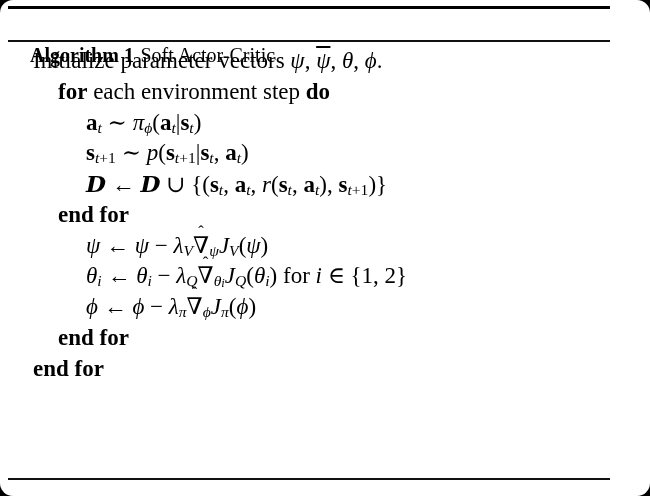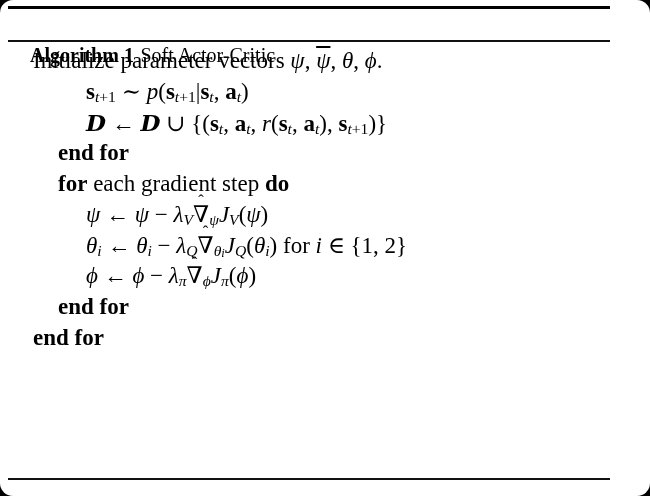--- a/index.html
+++ b/index.html
@@ -70,24 +70,25 @@
   <div class="rule rule-thick"></div>
 
   <div class="algo-header">
     <span class="algo-label">Algorithm 1</span><span class="algo-title">Soft Actor-Critic</span>
   </div>
 
   <div class="rule rule-under-title"></div>
 
   <div class="algo-body" id="algo-body">
       <div class="algo-line ind-1"><span class="tk-t">Initialize parameter vectors </span><span class="tk-i">ψ</span><span class="tk-o">, </span><span class="tk-bar">ψ</span><span class="tk-o">, </span><span class="tk-i">θ</span><span class="tk-o">, </span><span class="tk-i">ϕ</span><span class="tk-o">.</span></div>
+      <div class="algo-line ind-2"><span class="tk-b">for</span><span class="tk-t"> each environment step </span><span class="tk-b">do</span></div>
+      <div class="algo-line ind-3"><span class="tk-bi">a</span><span class="tk-s">t</span><span class="tk-o"> ∼ </span><span class="tk-i">π</span><span class="tk-s">ϕ</span><span class="tk-o">(</span><span class="tk-bi">a</span><span class="tk-s">t</span><span class="tk-o">|</span><span class="tk-bi">s</span><span class="tk-s">t</span><span class="tk-o">)</span></div>
       <div class="algo-line ind-3"><span class="tk-bi">s</span><span class="tk-s">t</span><span class="tk-sr">+1</span><span class="tk-o"> ∼ </span><span class="tk-i">p</span><span class="tk-o">(</span><span class="tk-bi">s</span><span class="tk-s">t</span><span class="tk-sr">+1</span><span class="tk-o">|</span><span class="tk-bi">s</span><span class="tk-s">t</span><span class="tk-o">, </span><span class="tk-bi">a</span><span class="tk-s">t</span><span class="tk-o">)</span></div>
       <div class="algo-line ind-3"><span class="tk-c">D</span><span class="tk-o"> ← </span><span class="tk-c">D</span><span class="tk-o"> ∪ {(</span><span class="tk-bi">s</span><span class="tk-s">t</span><span class="tk-o">, </span><span class="tk-bi">a</span><span class="tk-s">t</span><span class="tk-o">, </span><span class="tk-i">r</span><span class="tk-o">(</span><span class="tk-bi">s</span><span class="tk-s">t</span><span class="tk-o">, </span><span class="tk-bi">a</span><span class="tk-s">t</span><span class="tk-o">), </span><span class="tk-bi">s</span><span class="tk-s">t</span><span class="tk-sr">+1</span><span class="tk-o">)}</span></div>
       <div class="algo-line ind-2"><span class="tk-b">end for</span></div>
-      <div class="algo-line ind-2"><span class="tk-b">for</span><span class="tk-t"> each gradient step </span><span class="tk-b">do</span></div>
       <div class="algo-line ind-3"><span class="tk-i">ψ</span><span class="tk-o"> ← </span><span class="tk-i">ψ</span><span class="tk-o"> − </span><span class="tk-i">λ</span><span class="tk-s">V</span><span class="tk-nh"><span class="hat">ˆ</span><span>∇</span></span><span class="tk-s">ψ</span><span class="tk-i">J</span><span class="tk-s">V</span><span class="tk-o">(</span><span class="tk-i">ψ</span><span class="tk-o">)</span></div>
       <div class="algo-line ind-3"><span class="tk-i">θ</span><span class="tk-s">i</span><span class="tk-o"> ← </span><span class="tk-i">θ</span><span class="tk-s">i</span><span class="tk-o"> − </span><span class="tk-i">λ</span><span class="tk-s">Q</span><span class="tk-nh"><span class="hat">ˆ</span><span>∇</span></span><span class="tk-s">θ</span><span class="tk-ss">i</span><span class="tk-i">J</span><span class="tk-s">Q</span><span class="tk-o">(</span><span class="tk-i">θ</span><span class="tk-s">i</span><span class="tk-o">) </span><span class="tk-t">for </span><span class="tk-i">i</span><span class="tk-o"> ∈ {1, 2}</span></div>
       <div class="algo-line ind-3"><span class="tk-i">ϕ</span><span class="tk-o"> ← </span><span class="tk-i">ϕ</span><span class="tk-o"> − </span><span class="tk-i">λ</span><span class="tk-s">π</span><span class="tk-nh"><span class="hat">ˆ</span><span>∇</span></span><span class="tk-s">ϕ</span><span class="tk-i">J</span><span class="tk-s">π</span><span class="tk-o">(</span><span class="tk-i">ϕ</span><span class="tk-o">)</span></div>
       <div class="algo-line ind-2"><span class="tk-b">end for</span></div>
       <div class="algo-line ind-1"><span class="tk-b">end for</span></div>
     </div>
 
   <div class="rule rule-bottom"></div>
 </div>
 

